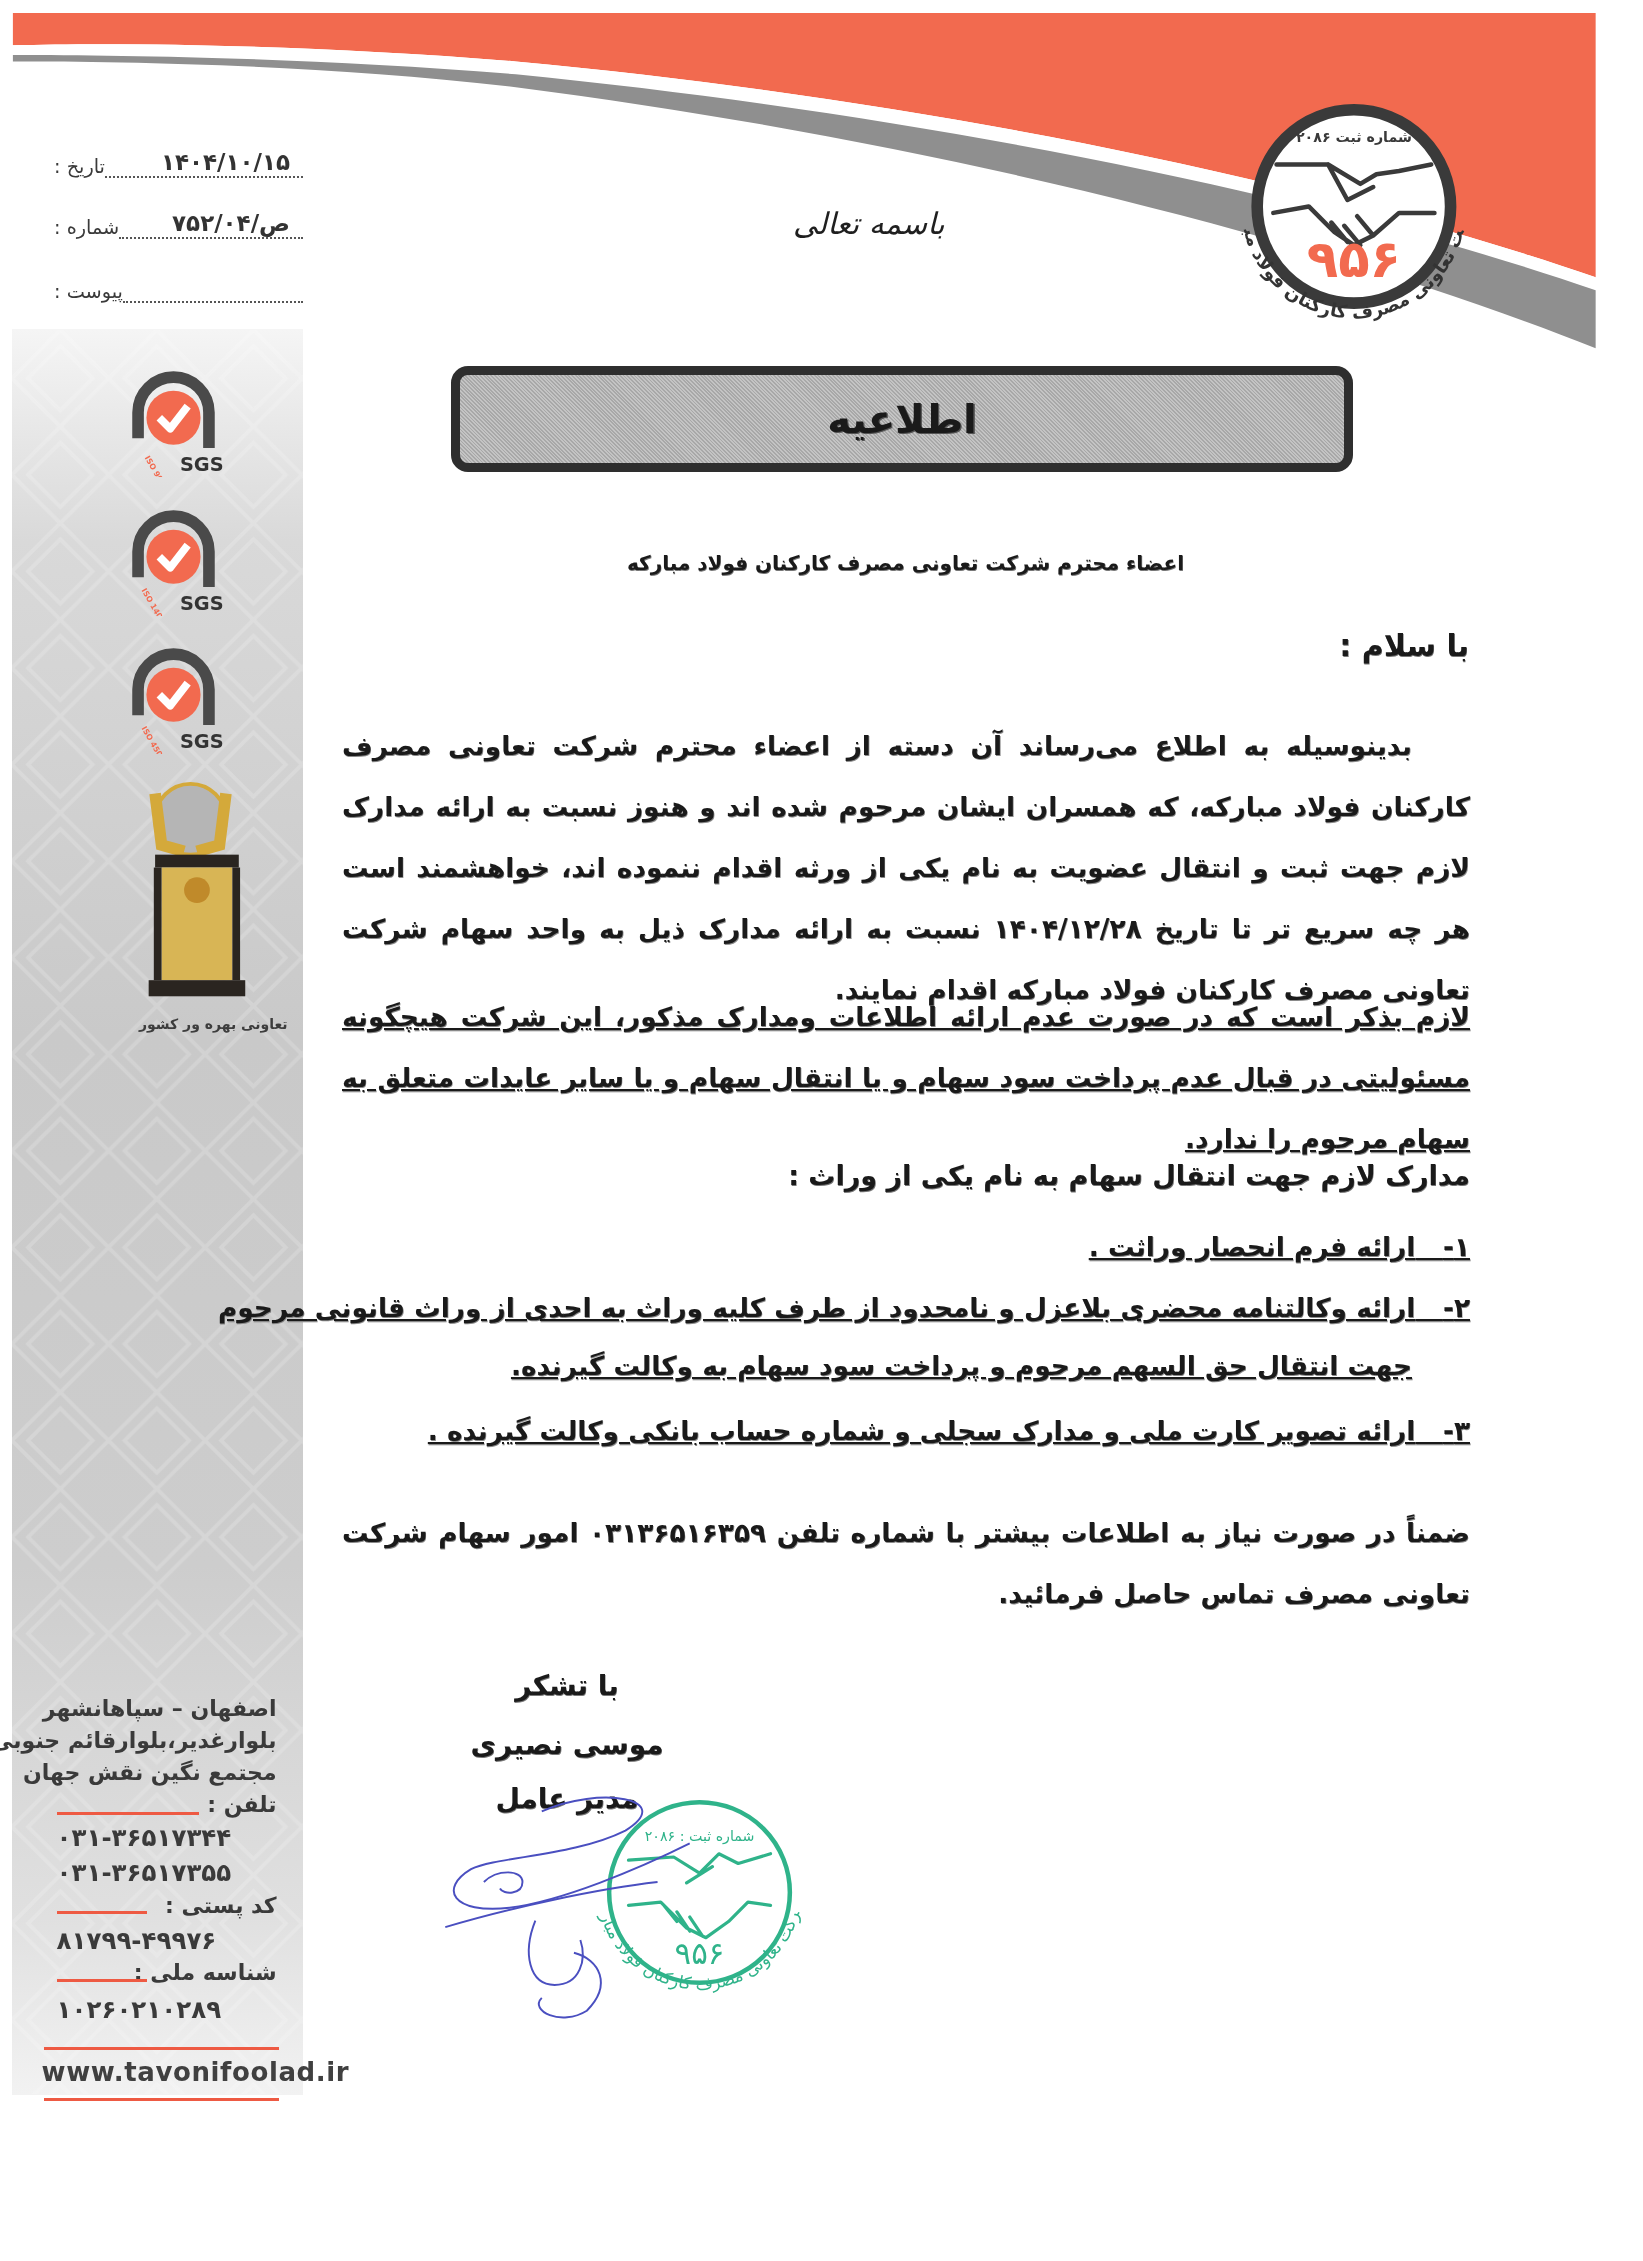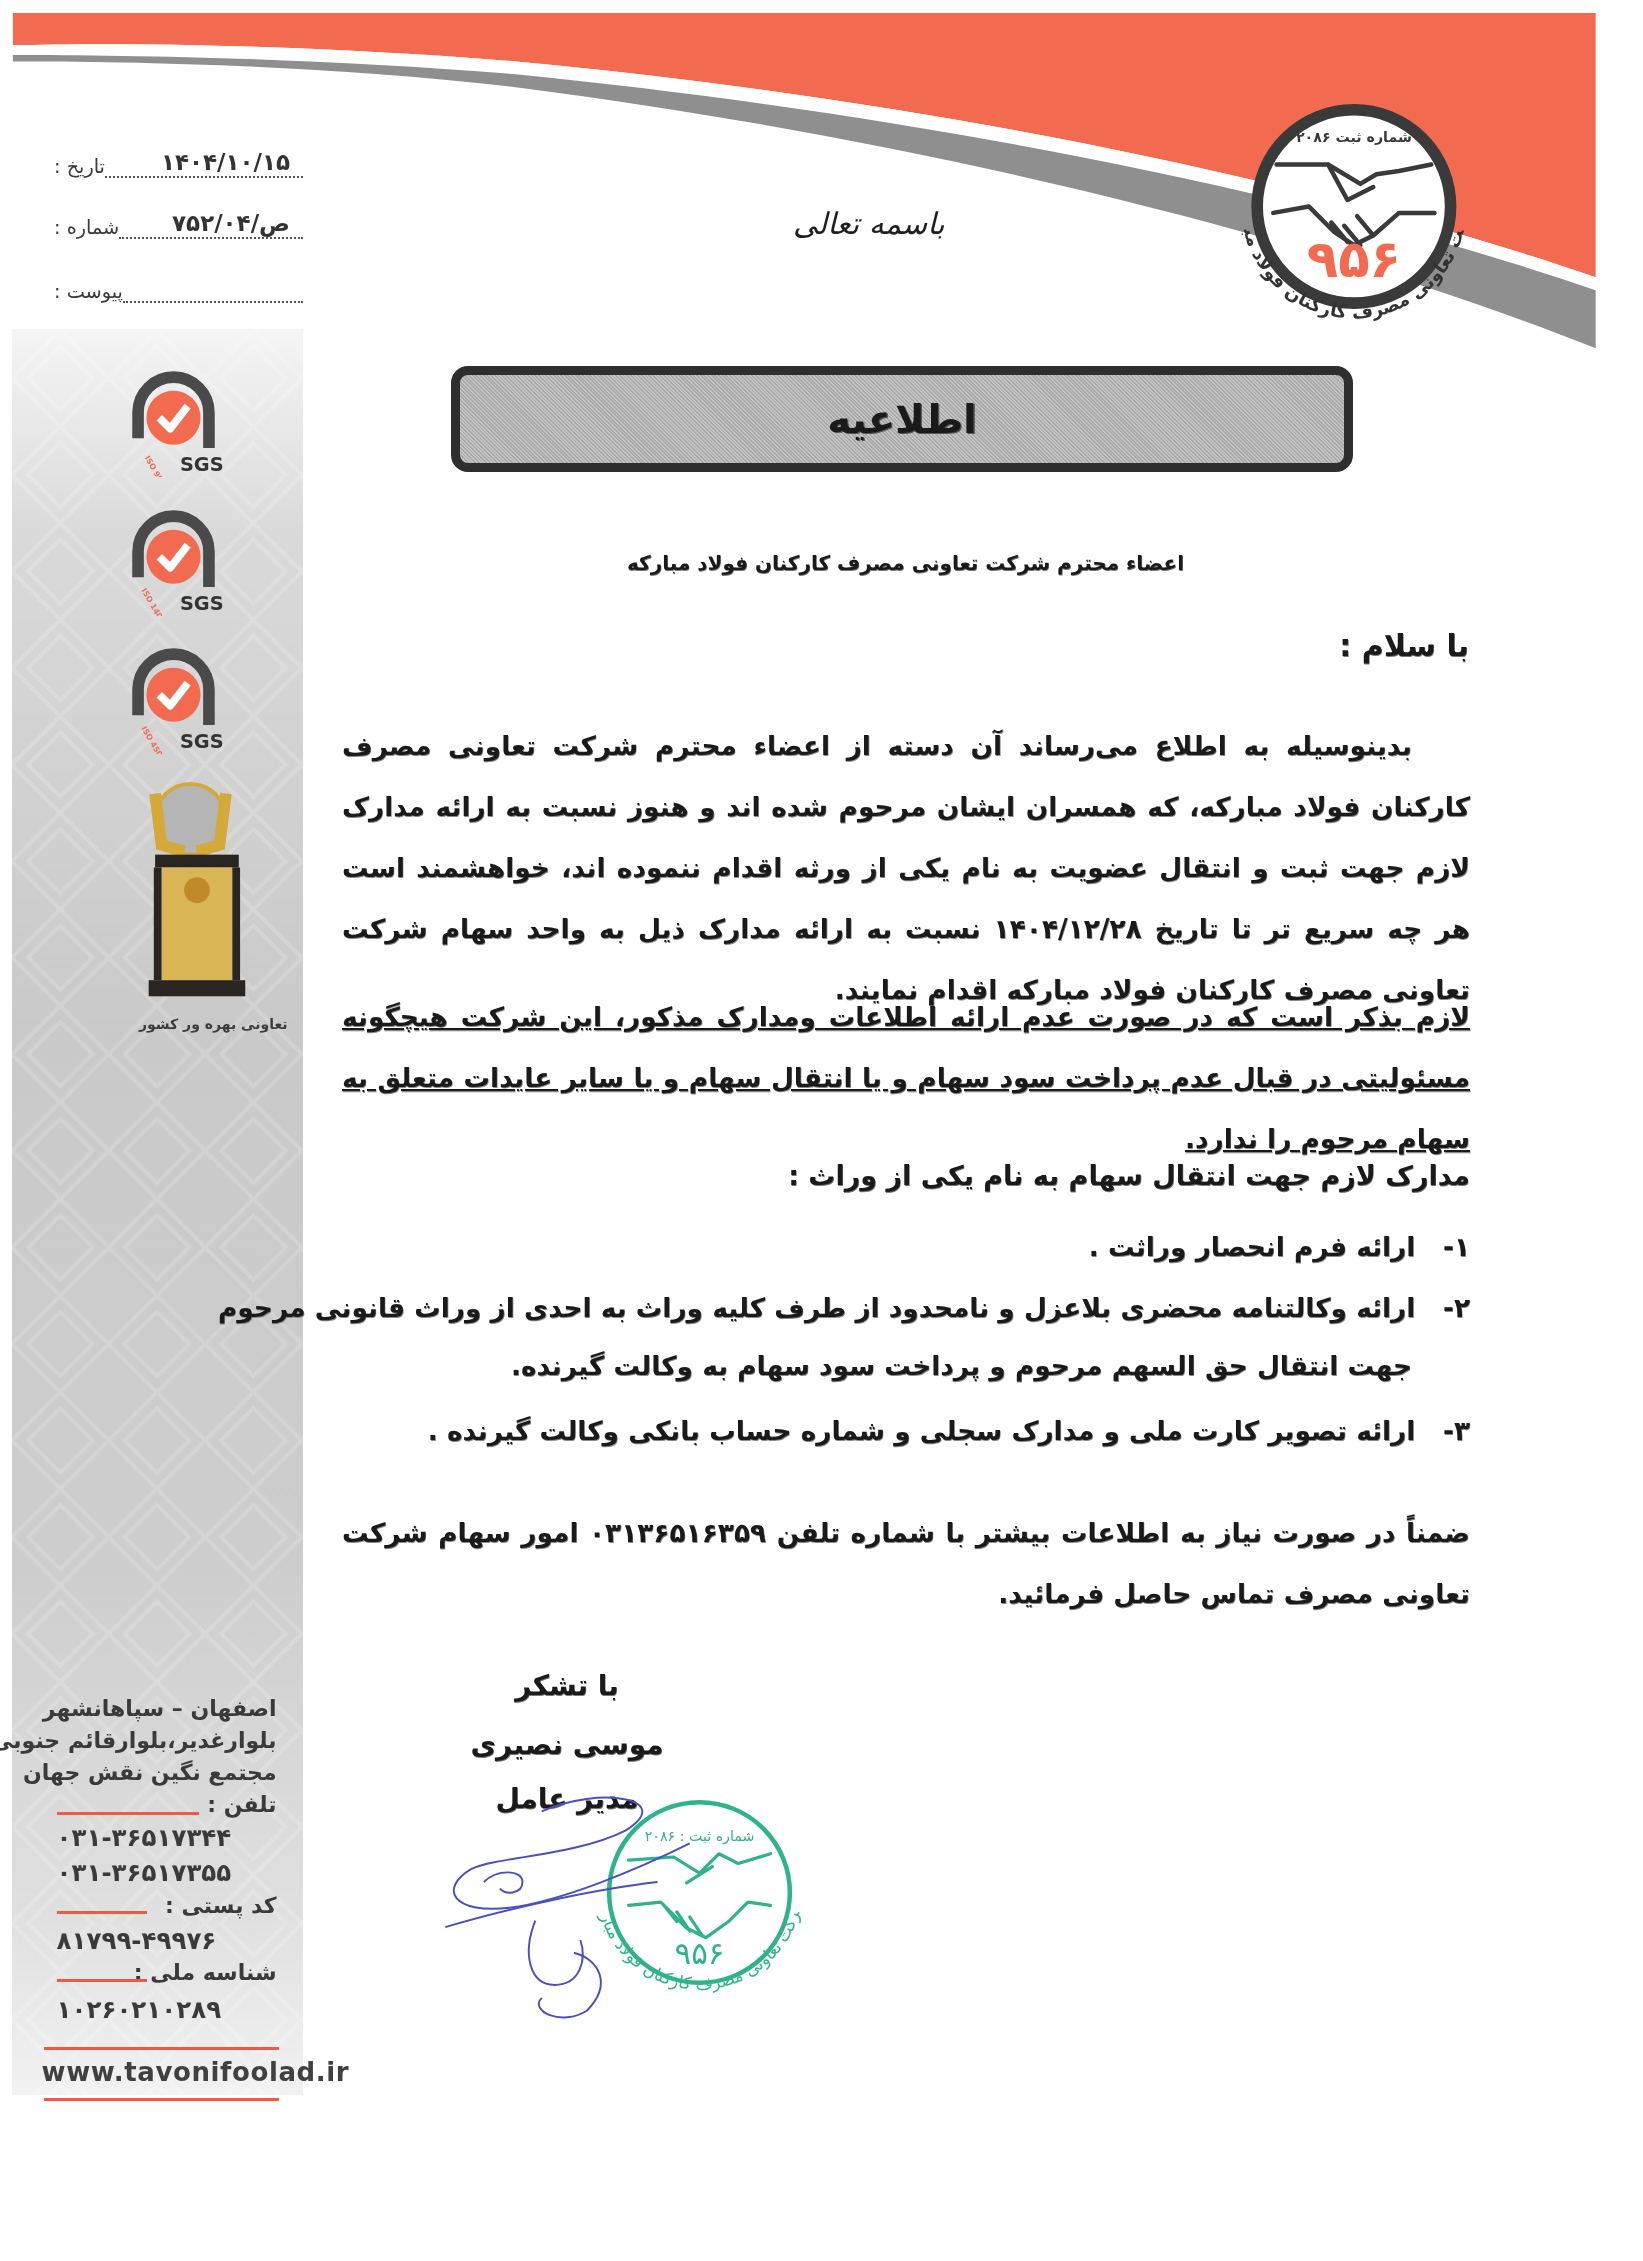--- a/index.html
+++ b/index.html
@@ -45,21 +45,21 @@
   #title-box span { font-family: "DejaVu Sans", sans-serif; font-size: 40px; font-weight: bold;
                     color: #1a1a1a; direction: rtl; text-shadow: 1.3px 1.3px 0 #555; }
 
   .heading { position: absolute; font-weight: bold; color: #1a1a1a; direction: rtl; white-space: nowrap;
              text-shadow: 0.6px 1.3px 0 #777; }
   .para { position: absolute; left: 342px; width: 1128px; direction: rtl; text-align: justify;
           font-size: 26.4px; font-weight: bold; color: #1a1a1a; text-shadow: 0.6px 1.3px 0 #8a8a8a;
           line-height: 61px; }
   .para.indent { text-indent: 58px; }
   .list-item { position: absolute; direction: rtl; font-size: 26.4px; font-weight: bold; color: #1a1a1a;
-               text-shadow: 0.6px 1.3px 0 #8a8a8a; white-space: nowrap; }
+               text-shadow: 0.6px 1.3px 0 #8a8a8a; white-space: nowrap; text-decoration: underline; }
   .sig-line { position: absolute; width: 258px; left: 438px; text-align: center; direction: rtl;
               font-size: 28px; font-weight: bold; color: #1a1a1a; text-shadow: 0.6px 1.3px 0 #777; }
 </style>
 </head>
 <body>
 
 <svg id="header-art" viewBox="0 0 2550 620" width="1644" height="400">
 
   <path d="M20 20 L2475 20 L2475 430 C2100 300 1500 160 800 95 C500 70 200 65 20 70 Z" fill="#f26a4f"></path>
 

